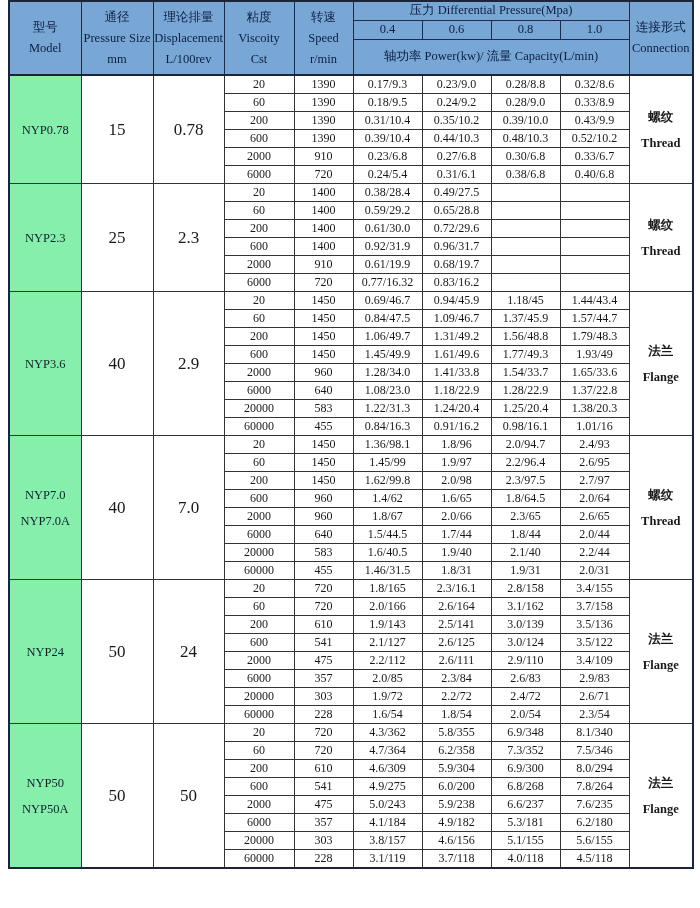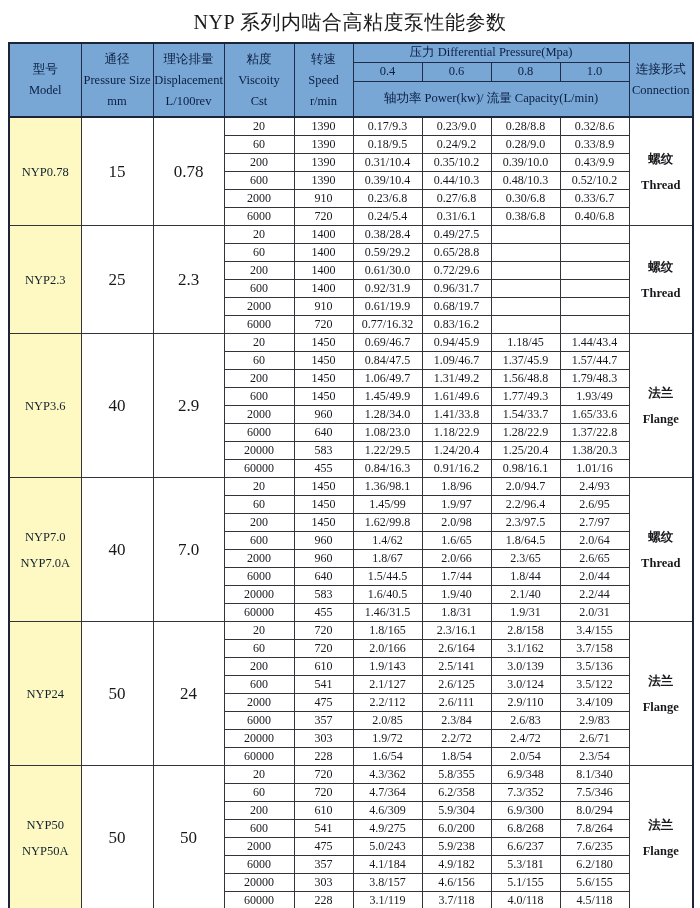--- a/index.html
+++ b/index.html
@@ -47,39 +47,38 @@
   .perf thead th.big { line-height: 21px; }
   .perf tbody td {
     font-size: 12px;
     color: #18181c;
     height: 17px;
     line-height: 17px;
     background: #ffffff;
     white-space: nowrap;
   }
   .perf tbody td.model {
-    background: #fef9c3;
+    background: #86efac;
     white-space: pre-line;
     line-height: 26px;
     font-size: 12.5px;
     color: #10202e;
   }
   .perf tbody td.merged { font-size: 17px; }
   .perf tbody td.connection {
     white-space: pre-line;
     line-height: 26px;
     font-size: 12.5px;
     font-weight: bold;
   }
 </style>
 </head>
 <body>
 
 <div class="page">
-  <h1 class="title">NYP 系列内啮合高粘度泵性能参数</h1>
 
   <table class="perf">
     <colgroup>
       <col style="width:72px">
         <col style="width:72px">
         <col style="width:71px">
       <col style="width:70px">
         <col style="width:59px">
       <col style="width:69px">
         <col style="width:69px">
@@ -273,21 +272,21 @@
           <td>6000</td>
           <td>640</td>
           <td>1.08/23.0</td>
           <td>1.18/22.9</td>
           <td>1.28/22.9</td>
           <td>1.37/22.8</td>
         </tr>
         <tr>
           <td>20000</td>
           <td>583</td>
-          <td>1.22/29.5</td>
+          <td>1.22/31.3</td>
           <td>1.24/20.4</td>
           <td>1.25/20.4</td>
           <td>1.38/20.3</td>
         </tr>
         <tr>
           <td>60000</td>
           <td>455</td>
           <td>0.84/16.3</td>
           <td>0.91/16.2</td>
           <td>0.98/16.1</td>

